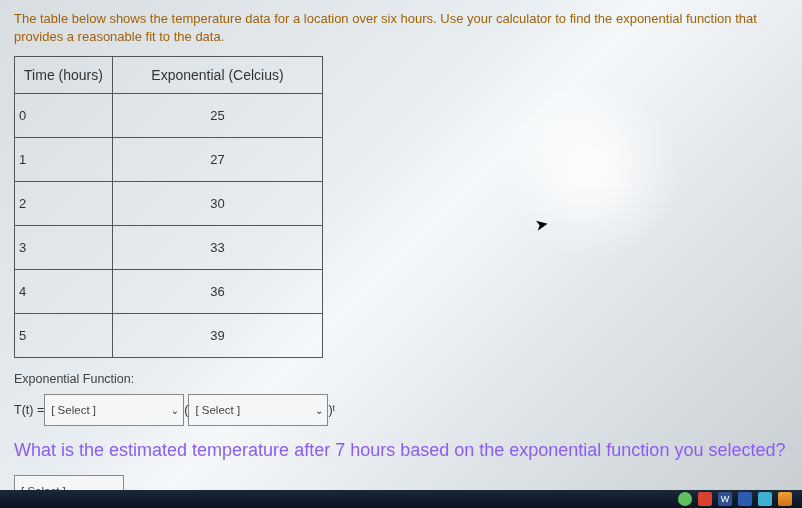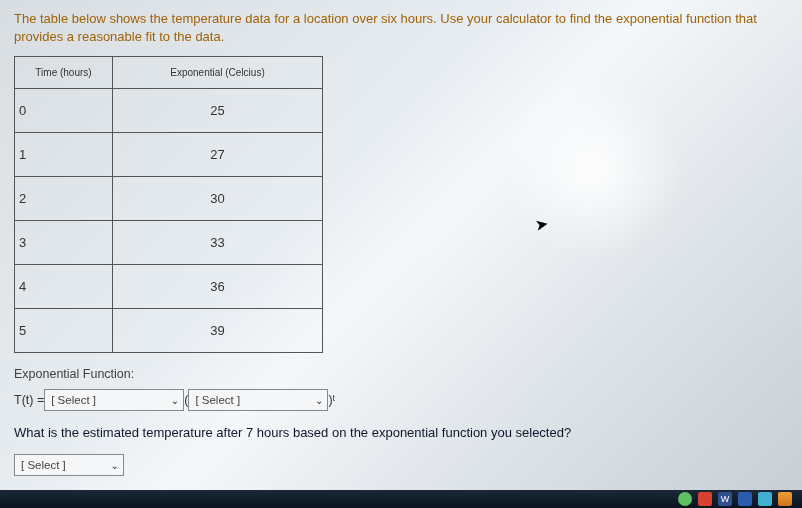--- a/index.html
+++ b/index.html
@@ -26,21 +26,21 @@
     .intro { line-height: 1.4; margin-bottom: 10px; color: #a16207; }
     table {
       border-collapse: collapse;
       margin-bottom: 14px;
     }
     th, td {
       border: 1px solid #555;
       padding: 0;
       font-weight: normal;
     }
-    th { font-size: 10px; }
+    th { font-size: 14px; }
     .col-time { width: 98px; }
     .col-temp { width: 210px; text-align: center; }
     th .cell-inner { padding: 10px 8px; }
     td .cell-inner { padding: 14px 6px; }
     .col-time td, td.col-time { text-align: left; }
     td.col-time .cell-inner { padding-left: 4px; }
     td.col-temp .cell-inner { text-align: center; }
     .sub-label { font-size: 12.5px; margin-bottom: 8px; color: #404040; }
     .func-row {
       display: flex;
@@ -48,34 +48,34 @@
       gap: 0;
       margin-bottom: 14px;
       font-size: 12.5px;
     }
     .select-box {
       display: inline-flex;
       align-items: center;
       justify-content: space-between;
       border: 1px solid #888;
       background: #f4f6f8;
-      height: 22px;
+      height: 32px;
       padding: 0 4px 0 6px;
       font-size: 11.5px;
       color: #444;
       cursor: pointer;
     }
     .sel-wide { width: 140px; }
     .sel-med { width: 140px; }
     .sel-small { width: 110px; }
     .chev {
       font-size: 10px;
       color: #333;
     }
-    .question { font-size: 13px; margin-bottom: 14px; color: #0f172a; }
+    .question { font-size: 18px; margin-bottom: 14px; color: #8b5cf6; }
     .est-row {
       display: flex;
       align-items: center;
       gap: 8px;
       font-size: 12.5px;
     }
     .cursor {
       position: absolute;
       top: 215px;
       left: 535px;

